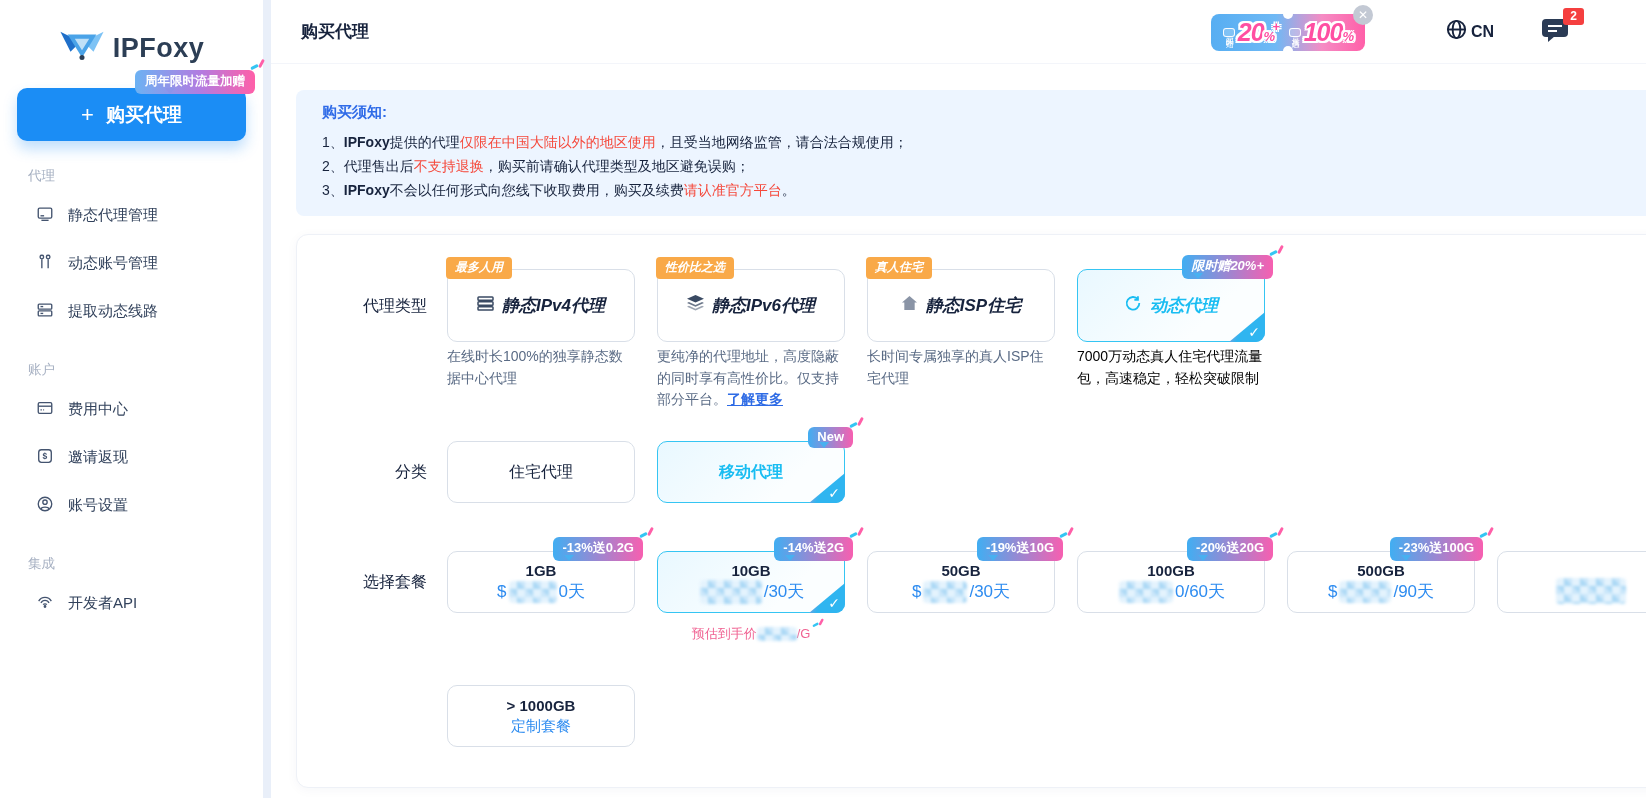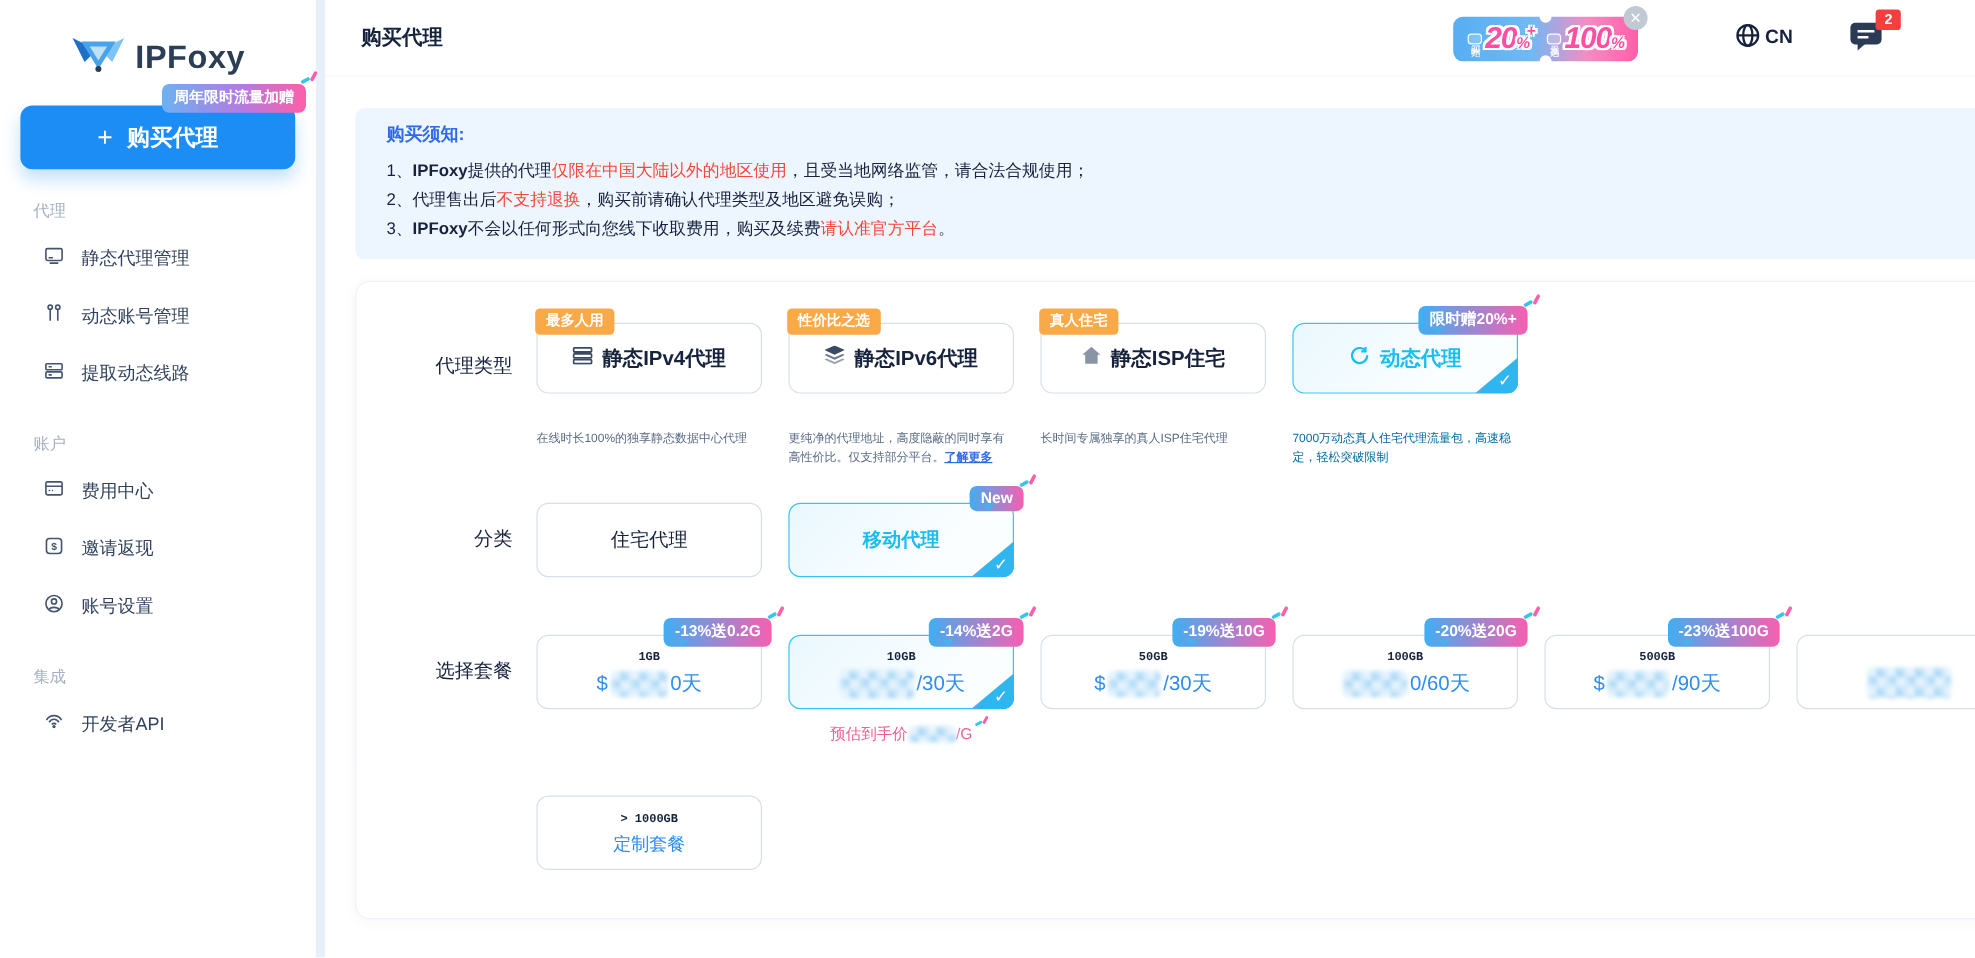--- a/index.html
+++ b/index.html
@@ -71,41 +71,41 @@
 
   
   .panel { width:1380px; margin-top:18px; background:#fff; border:1px solid #eef1f7; border-radius:12px;
     box-shadow:0 2px 12px rgba(30,60,110,0.04); padding:34px 0 40px; }
   .row { display:flex; align-items:flex-start; }
   .row-label { width:130px; flex:0 0 130px; margin-right:20px; text-align:right; font-size:16px; color:#17233d; }
   .cards { display:flex; gap:22px; flex-wrap:nowrap; }
   .card-col { width:188px; flex:0 0 188px; }
   .card { position:relative; width:188px; background:#fff; border:1.5px solid #d9dfe8; border-radius:10px;
     display:flex; flex-direction:column; align-items:center; justify-content:center; cursor:pointer; }
-  .card.h-lg { height:59px; } .card.h-sm { height:62px; }
+  .card.h-lg { height:73px;font-style:italic; } .card.h-sm { height:62px; }
   .card .name { font-size:17px; font-weight:bold; color:#17233d; display:flex; align-items:center; gap:8px; }
   .card.selected { border-color:#35c5f3; background:linear-gradient(135deg,#e9f8ff 0%,#fbfeff 70%); }
   .card.selected .name { color:#19bdf2; }
   .badge-orange { position:absolute; top:-13px; left:-2px; background:#f9a948; color:#fff; font-size:12px;
     font-weight:bold; padding:2px 9px 3px; border-radius:4px; }
   .badge-grad { position:absolute; top:-15px; right:-9px; color:#fff; font-size:13px; font-weight:bold;
     padding:2px 9px 4px; border-radius:6px; background:linear-gradient(90deg,#41aef2,#f75fb0); white-space:nowrap; }
   .badge-grad::after { content:""; position:absolute; left:11px; bottom:-5px; width:0; height:0;
     border:5px solid transparent; border-top:6px solid #49b0f0; }
   .badge-grad .sparkle { right:-13px; top:-10px; }
   .check-corner { position:absolute; right:-1px; bottom:-1px; width:36px; height:30px;
     background:linear-gradient(300deg,#2fb5f0 55%,#f77fc2); clip-path:polygon(100% 0,100% 100%,0 100%);
     border-bottom-right-radius:9px; }
   .check-corner::after { content:"✓"; position:absolute; right:5px; bottom:2px; color:#fff;
     font-size:14px; font-weight:bold; }
-  .card-desc { margin-top:30px; font-size:10px; line-height:1.55; color:#5a6b85; }
-  .card-desc.blue { color:#0369a1; }
+  .card-desc { margin-top:4px; font-size:14px; line-height:1.55; color:#5a6b85; }
+  .card-desc.blue { color:#000000; }
   .card-desc a { color:#2e6be5; text-decoration:underline; font-weight:bold; cursor:pointer; }
 
-  .pkg-size { font-size:10px; font-weight:bold; color:#17233d; line-height:19px;font-family:Liberation Mono, monospace; }
+  .pkg-size { font-size:15px; font-weight:bold; color:#17233d; line-height:19px; }
   .pkg-price { font-size:17px; color:#2e8cf0; line-height:24px; display:flex; align-items:center; gap:2px; }
   .blur-patch { display:inline-block; border-radius:4px;
     background-image:linear-gradient(45deg,#c9e6fa 25%,transparent 25%,transparent 75%,#c9e6fa 75%),
       linear-gradient(45deg,#a9d7f5 25%,#e4f3fd 25%,#e4f3fd 75%,#a9d7f5 75%);
     background-size:16px 16px; background-position:0 0,8px 8px; filter:blur(1.6px); }
   .estimate { margin-top:12px; text-align:center; font-size:13px; color:#f06292; position:relative; }
   .estimate .blur-patch { width:40px; height:14px; vertical-align:-3px; }
   .estimate .sparkle { right:18px; top:-8px; transform:scale(0.8); }
   .custom-row { margin-top:42px; }
   .custom-label { font-size:15px; color:#2e8cf0; line-height:22px; }

